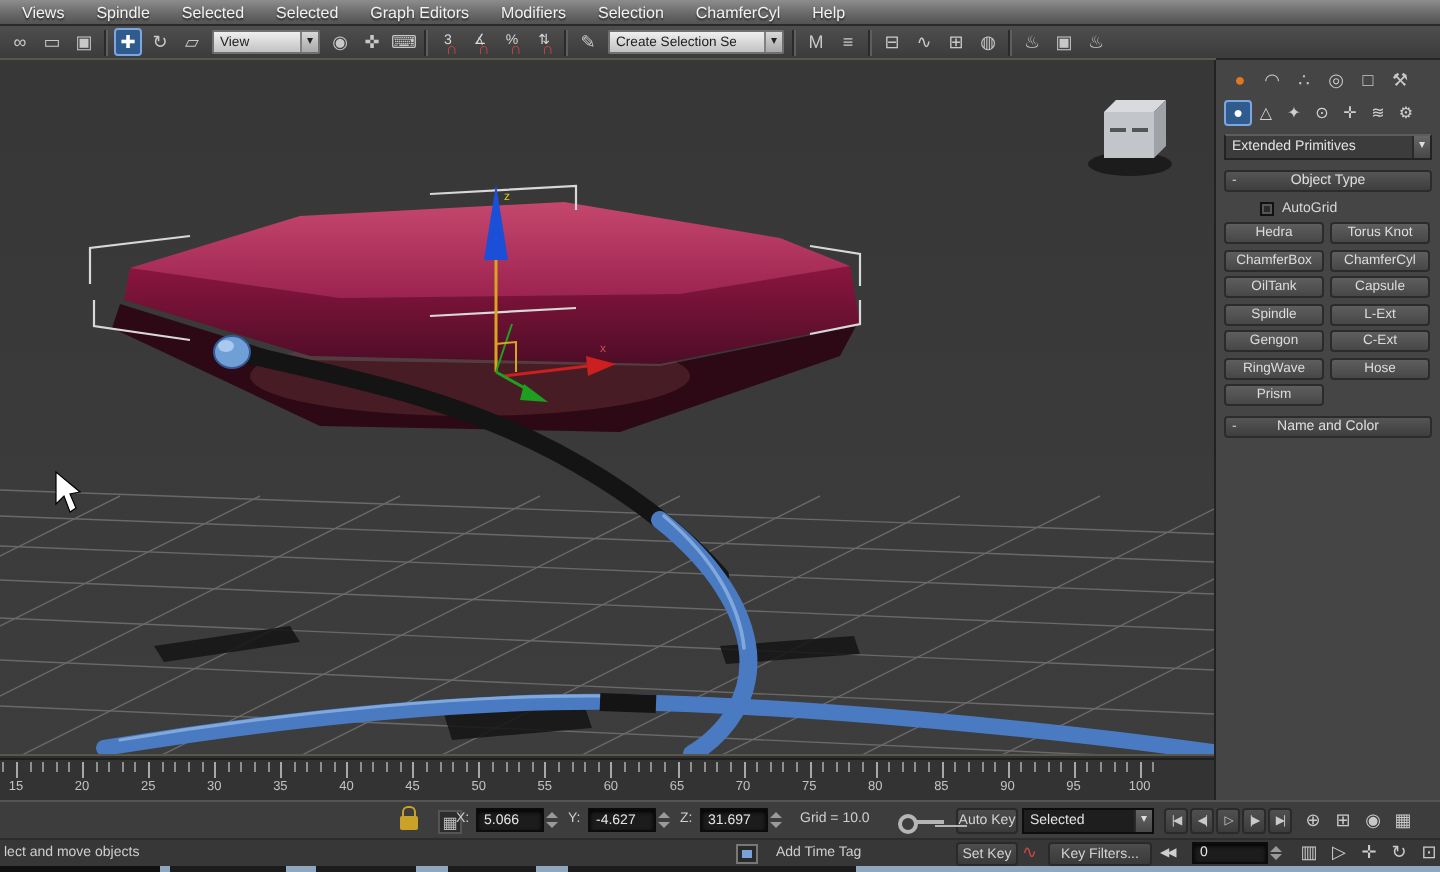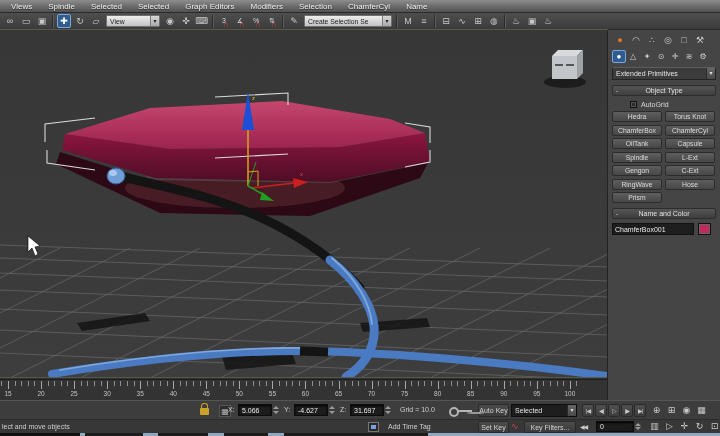--- a/index.html
+++ b/index.html
@@ -108,21 +108,21 @@
 
   <div class="menubar" id="menubar">
       <div class="menu-item">Views</div>
       <div class="menu-item">Spindle</div>
       <div class="menu-item">Selected</div>
       <div class="menu-item">Selected</div>
       <div class="menu-item">Graph Editors</div>
       <div class="menu-item">Modifiers</div>
       <div class="menu-item">Selection</div>
       <div class="menu-item">ChamferCyl</div>
-      <div class="menu-item">Name</div>
+      <div class="menu-item">Help</div>
     </div>
 
   <div class="toolbar" id="toolbar">
       <div class="tb-icon">∞</div>
       <div class="tb-icon">▭</div>
       <div class="tb-icon">▣</div>
       <div class="tb-sep"></div>
       <div class="tb-icon active">✚</div>
       <div class="tb-icon">↻</div>
       <div class="tb-icon">▱</div>
@@ -293,24 +293,20 @@
         <div class="obj-btn">Capsule</div>
         <div class="obj-btn">Spindle</div>
         <div class="obj-btn">L-Ext</div>
         <div class="obj-btn">Gengon</div>
         <div class="obj-btn">C-Ext</div>
         <div class="obj-btn">RingWave</div>
         <div class="obj-btn">Hose</div>
         <div class="obj-btn">Prism</div>
       </div>
     <div class="rollout-header">Name and Color</div>
-    <div class="namecolor-row">
-      <input class="namefield" value="ChamferBox001" style="">
-      <span class="swatch" id="color-swatch" style="background: rgb(194, 41, 94);"></span>
-    </div>
   </div>
 
   <div class="timeline" id="timeline">
       <div class="tick" style="left: 1.39px;"></div>
       <div class="tick major" style="left: 8px;"></div>
       <div class="tick-label" style="left: 8px;">15</div>
       <div class="tick" style="left: 14.61px;"></div>
       <div class="tick" style="left: 21.22px;"></div>
       <div class="tick" style="left: 27.83px;"></div>
       <div class="tick" style="left: 34.44px;"></div>

